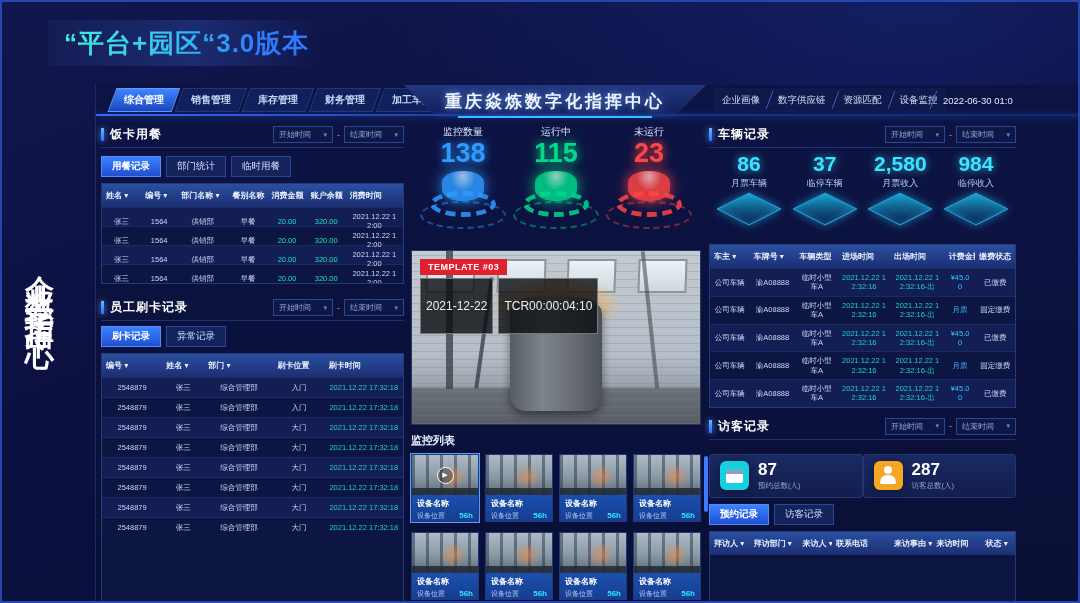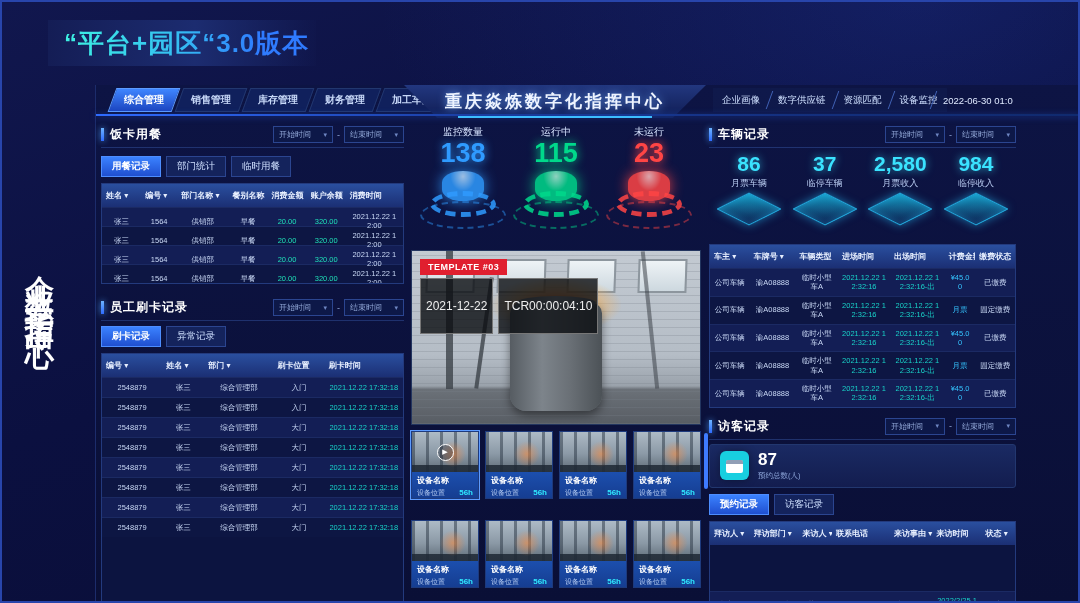--- a/index.html
+++ b/index.html
@@ -187,21 +187,21 @@
   
   .vstats { display:flex; justify-content:space-between; height:86px; margin-top:4px; flex:none; padding:0 4px; }
   .vstat { width:72px; text-align:center; }
   .vnum { font-size:21px; font-weight:800; color:#3ae3ff; text-shadow:0 0 9px rgba(58,227,255,.7); }
   .vlabel { font-size:9px; color:#b9cdf2; margin-top:1px; }
   .vped { width:46px; height:46px; margin:-4px auto 0; transform:scaleY(.5) rotate(45deg);
     background:linear-gradient(135deg, rgba(27,216,255,.7), rgba(10,70,140,.12));
     border:1px solid #27c9ff; box-shadow:0 0 12px rgba(39,201,255,.55), inset 0 0 10px rgba(39,201,255,.4); }
   .sec-label { margin-top:4px; font-size:10.5px; font-weight:800; color:#eaf2ff; flex:none; }
 
-  .vis-cards { display:flex; gap:0; margin-top:4px; flex:none; }
+  .vis-cards { display:flex; gap:0; margin-top:14px; flex:none; }
   .vis-card { flex:1; height:44px; background:linear-gradient(180deg,#1a2a63,#131d4f); border:1px solid #22376f;
     border-radius:3px; display:flex; align-items:center; gap:9px; padding:0 10px; }
 </style>
 </head>
 <body>
 
 <div class="banner">
   <span class="banner-text">“平台+园区“3.0版本</span>
 </div>
 
@@ -469,20 +469,21 @@
         <div class="glow"></div>
         <div class="furnace"></div>
       </div>
       <div class="vbadge">TEMPLATE #03</div>
       <div class="vmeta">
         <span>2021-12-22</span>
         <span>TCR00:00:04:10</span>
       </div>
     </div>
 
+    <div class="mlist-title">监控列表</div>
 
     <div class="cam-wrap">
       <div class="cams">
 
           <div class="cam">
             <div class="thumb">
               <div class="play">
                 <i>▶</i>
               </div>
             </div>
@@ -720,20 +721,27 @@
     <div class="vis-cards">
 
         <div class="vis-card">
           <span class="cicon calendar-icon" style="--c: #18cfe0;"></span>
           <span>
             <div class="cnum" style="font-size:17px;">87</div>
           <div class="clabel">预约总数(人)</div>
           </span>
         </div>
 
+        <div class="vis-card">
+          <span class="cicon visitor-icon" style="--c: #f5a623;"></span>
+          <span>
+            <div class="cnum" style="font-size:17px;">287</div>
+          <div class="clabel">访客总数(人)</div>
+          </span>
+        </div>
       </div>
 
     <div class="pills" style="margin-top:6px;">
 
     <button class="pill">预约记录</button>
         <button class="pill">访客记录</button>
       </div>
 
     <div class="tbl vis-tbl grow">
       <div class="thead vis-cols">

